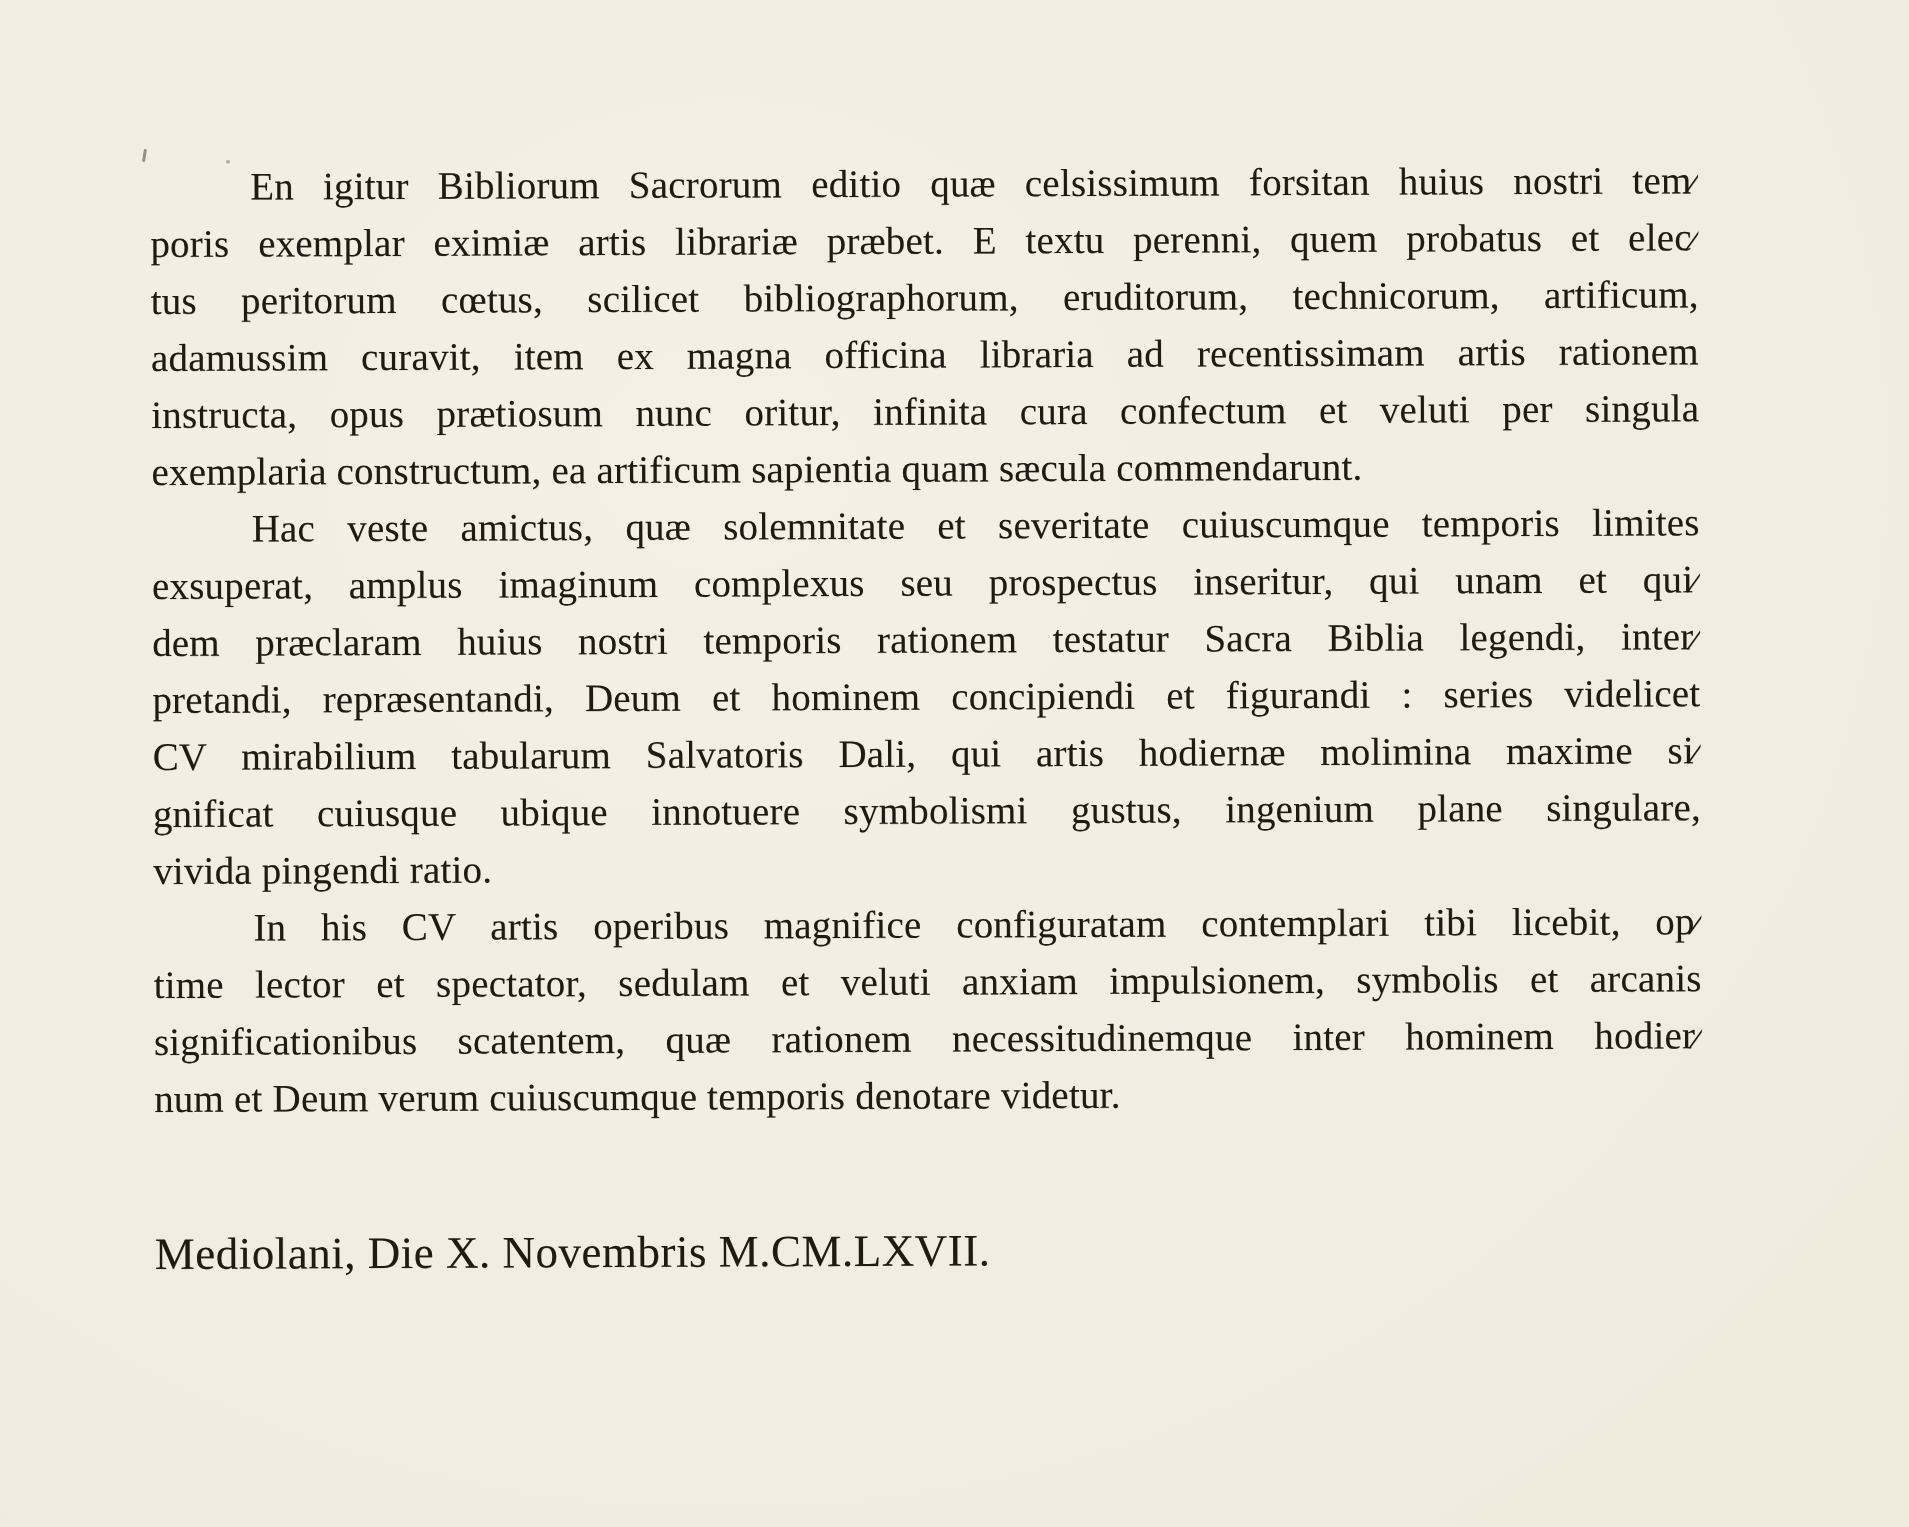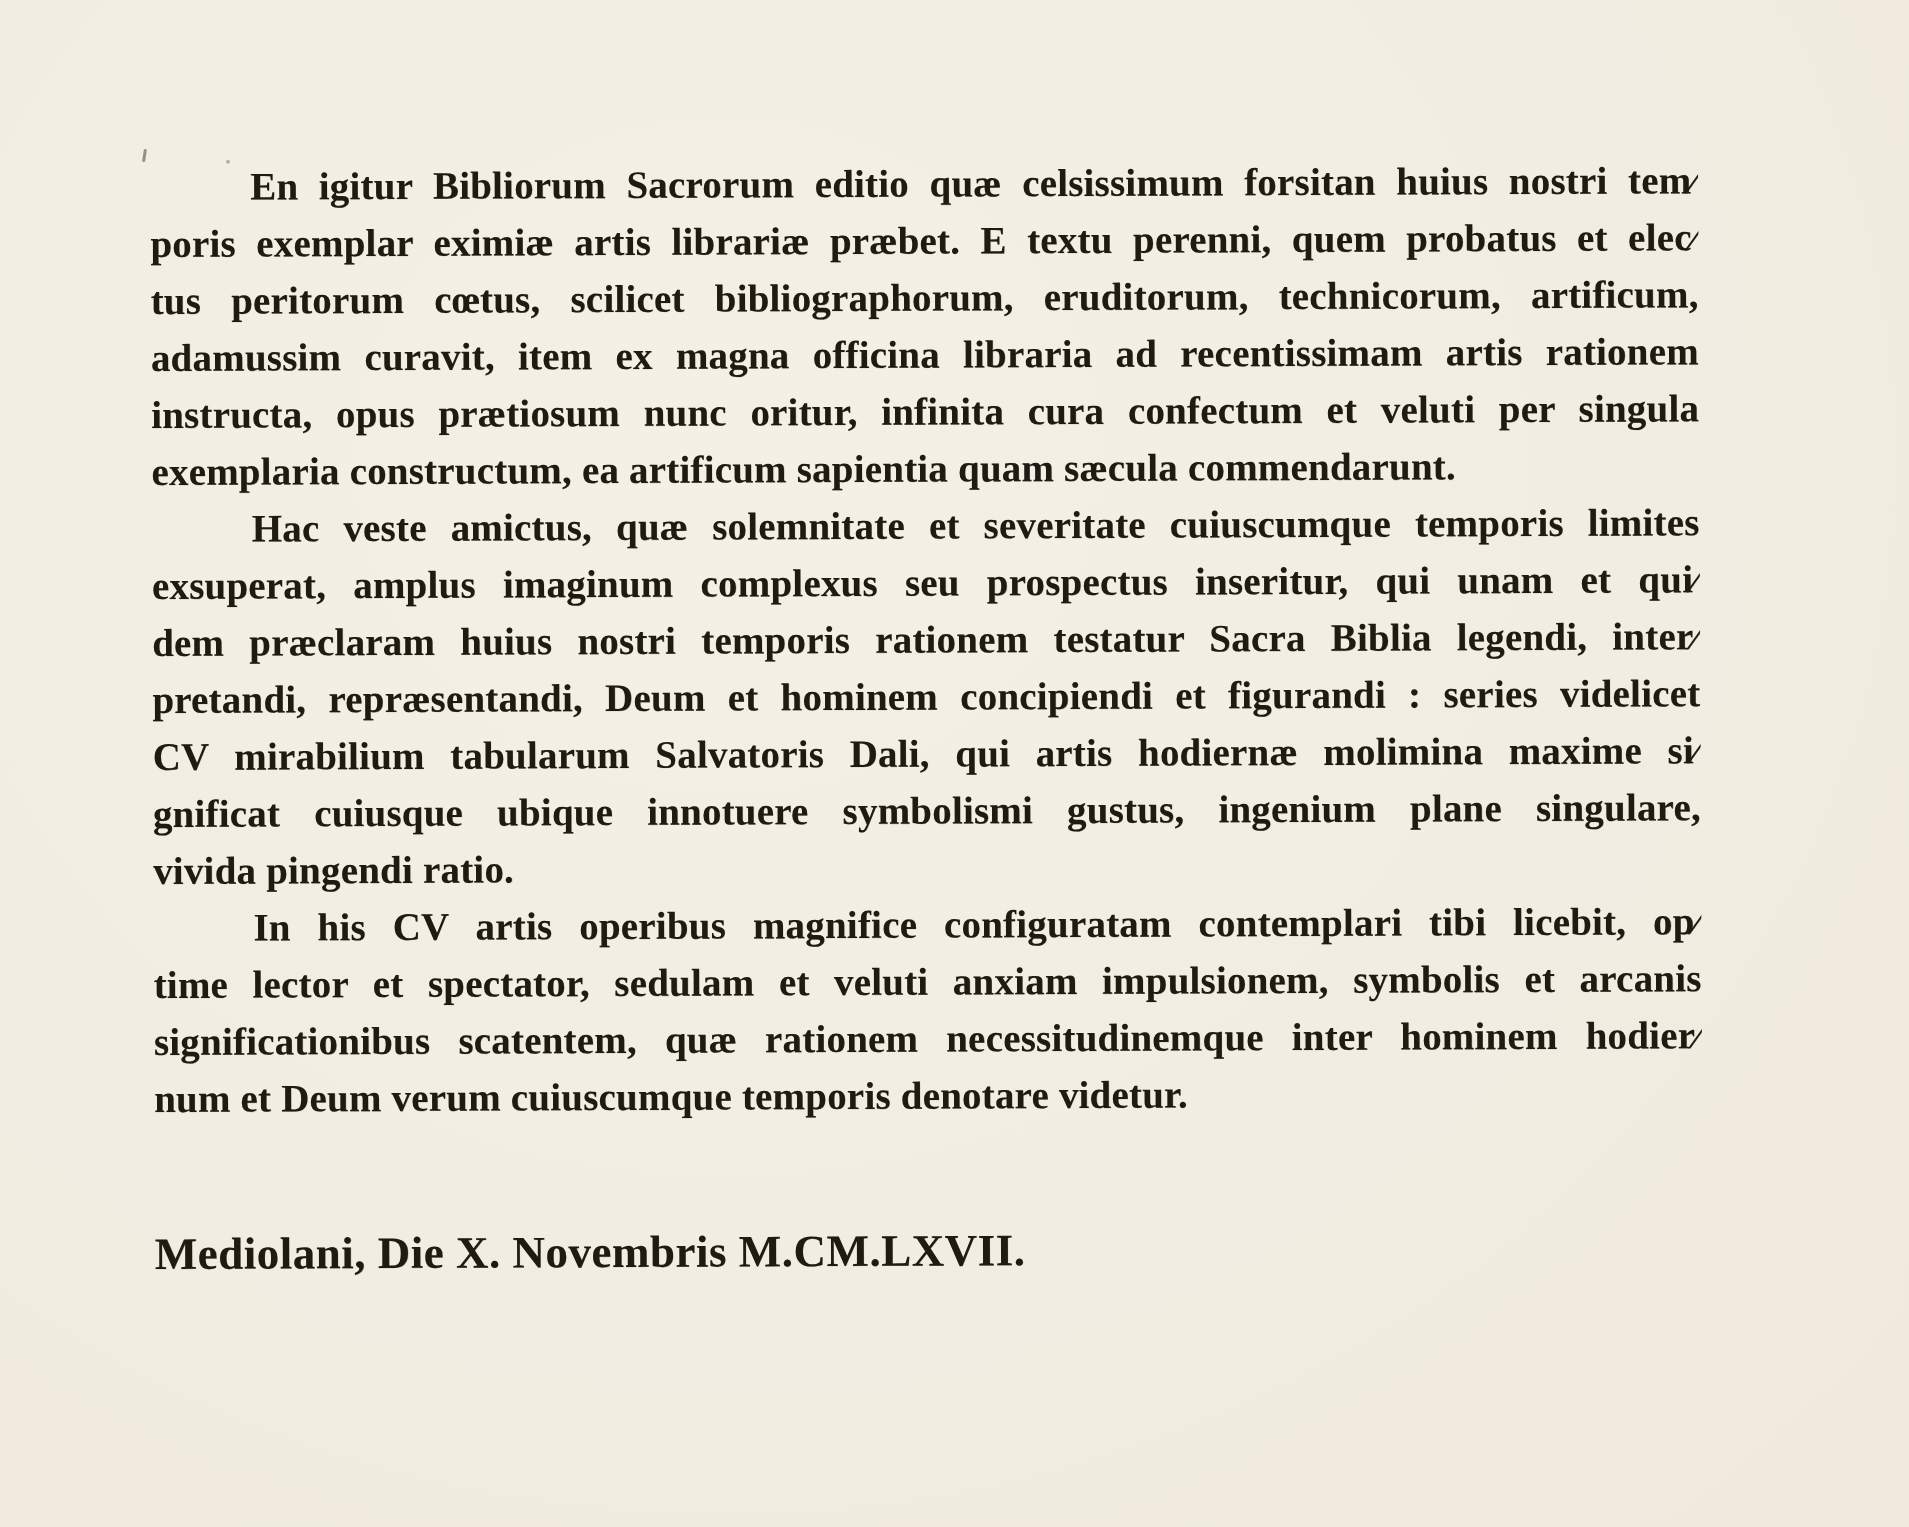--- a/index.html
+++ b/index.html
@@ -11,21 +11,20 @@
     height: 1527px;
     position: relative;
     overflow: hidden;
     background: #f2ede2;
     font-family: "Liberation Serif", "DejaVu Serif", serif;
   }
   .page {
     position: absolute;
     inset: 0;
     background: radial-gradient(ellipse at 38% 30%, #f5f0e6 0%, #f2ede2 55%, #f0eadc 100%);
-    font-weight: bold;
   }
   .scan-tilt {
     position: absolute;
     inset: 0;
     transform: rotate(-0.25deg);
     transform-origin: 150px 160px;
   }
   .text-block {
     position: absolute;
     left: 150px;

